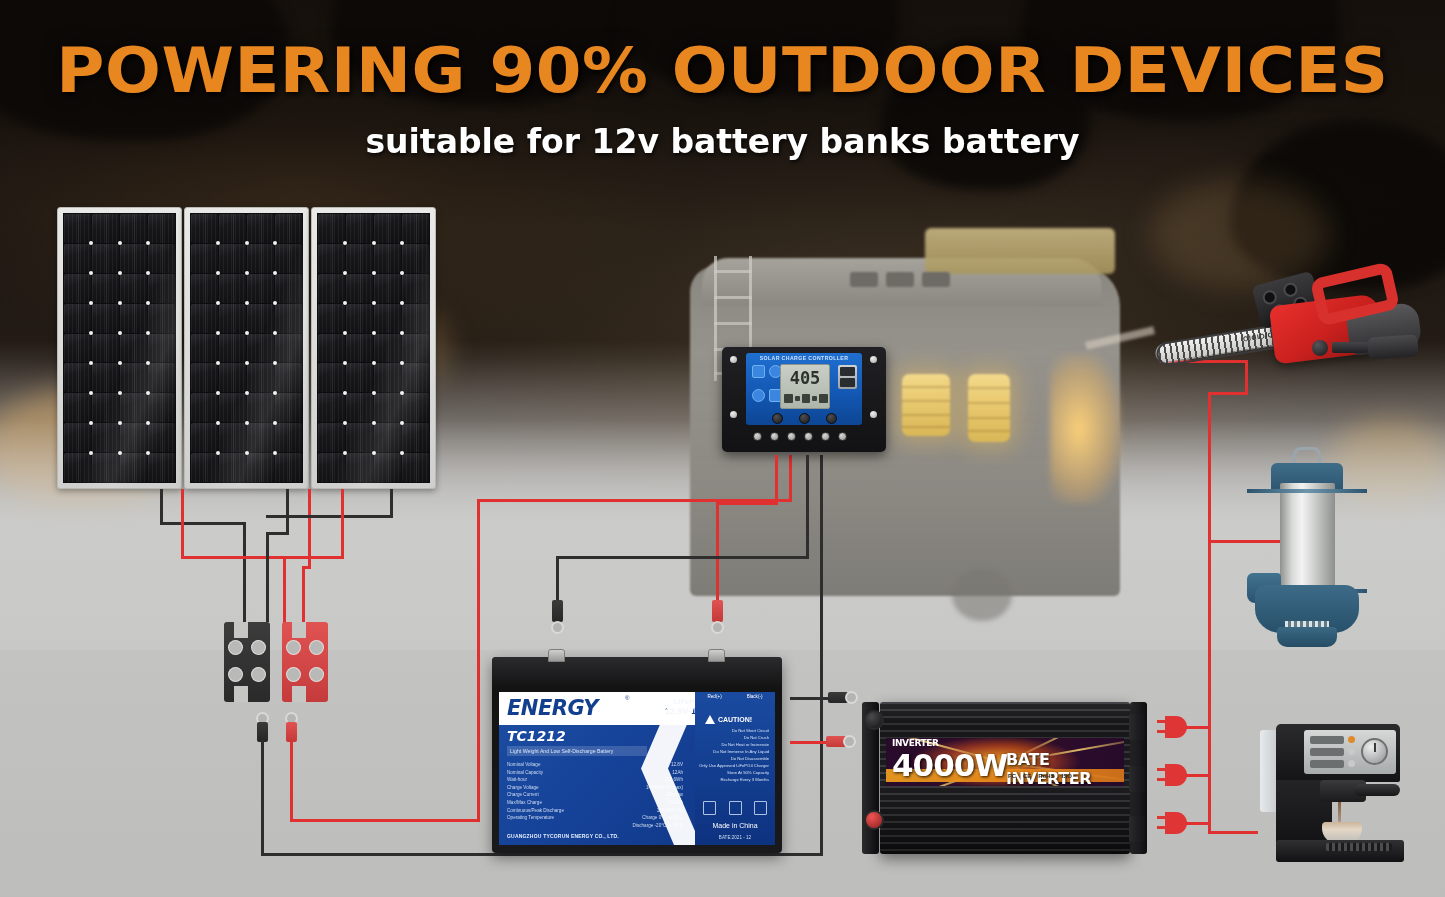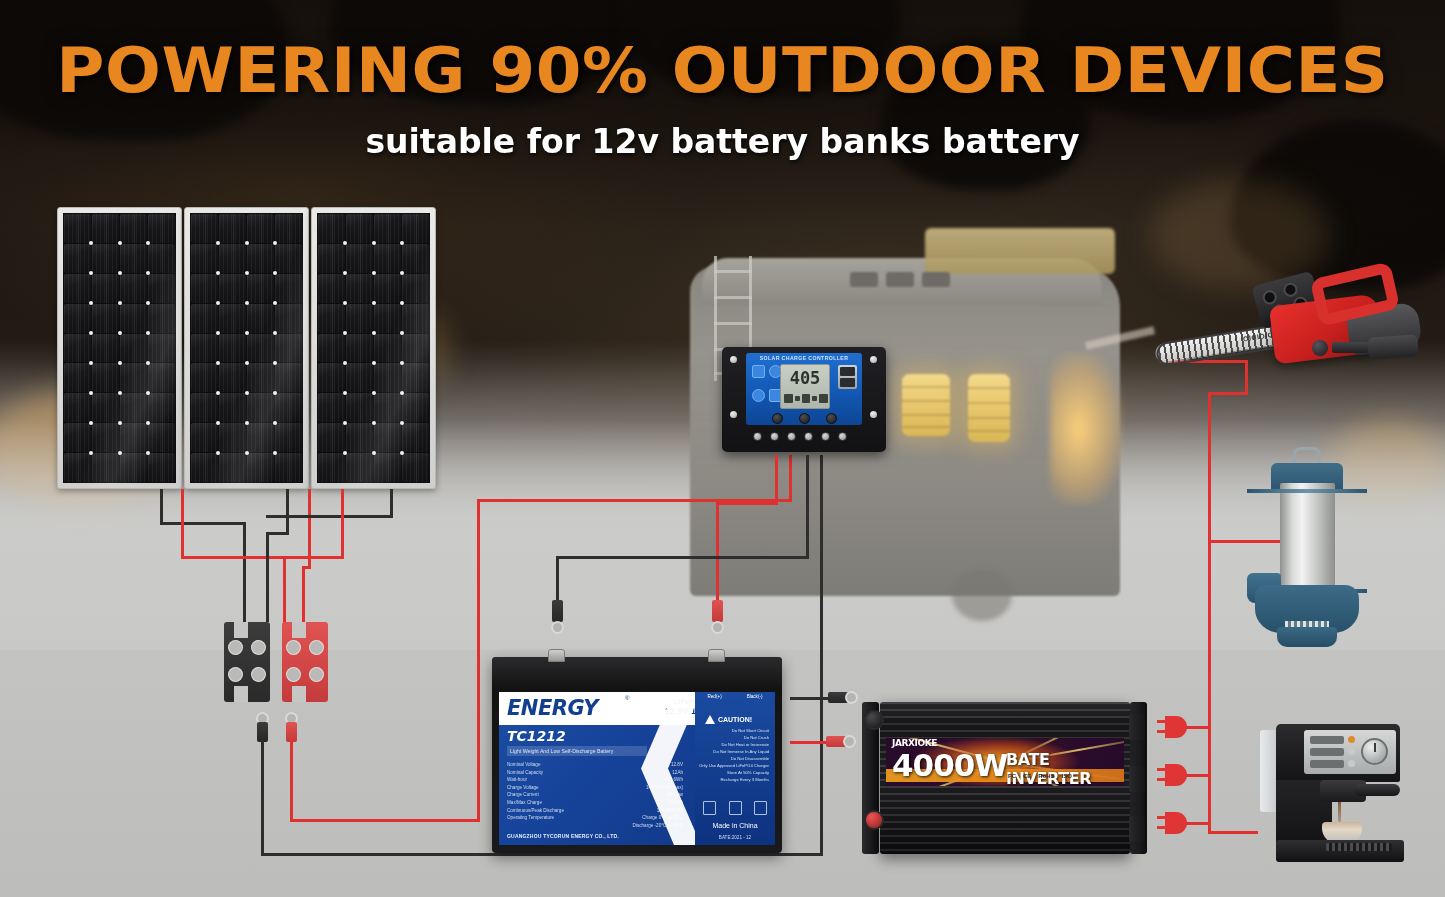--- a/index.html
+++ b/index.html
@@ -1118,21 +1118,21 @@
     </div>
 
     <div class="inv-graphic">
       <div class="spark" style="transform:rotate(8deg);"></div>
       <div class="spark" style="transform:rotate(-10deg);"></div>
       <div class="spark" style="transform:rotate(24deg);"></div>
       <div class="spark" style="transform:rotate(-26deg);"></div>
       <div class="spark" style="transform:rotate(160deg);"></div>
       <div class="spark" style="transform:rotate(195deg);"></div>
       <div class="inv-band"></div>
-      <div class="inv-brand">JARXIOKE</div>
+      <div class="inv-brand">INVERTER</div>
       <div class="inv-watt">4000W</div>
       <div class="inv-pi">BATE INVERTER</div>
       <div class="inv-certs" id="cert-marks">
           <span>FC</span>
           <span>CE</span>
           <span>RoHS</span>
           <span>ISO</span>
         </div>
     </div>
 

